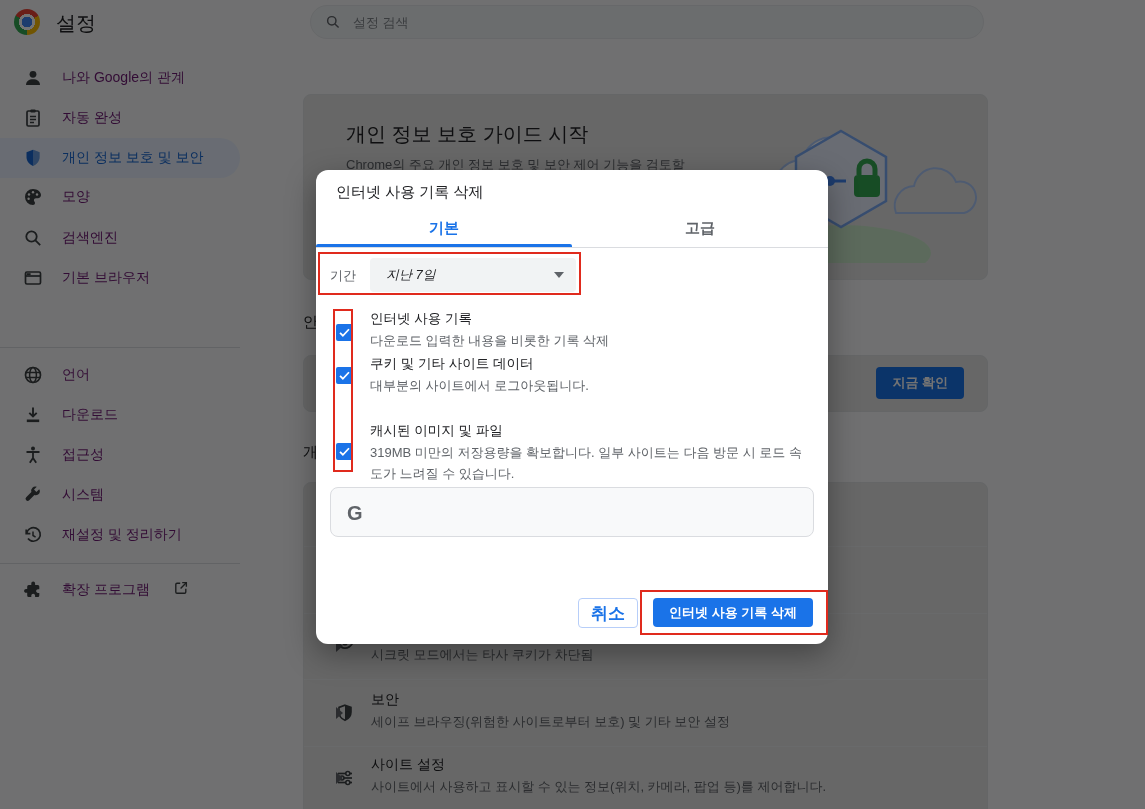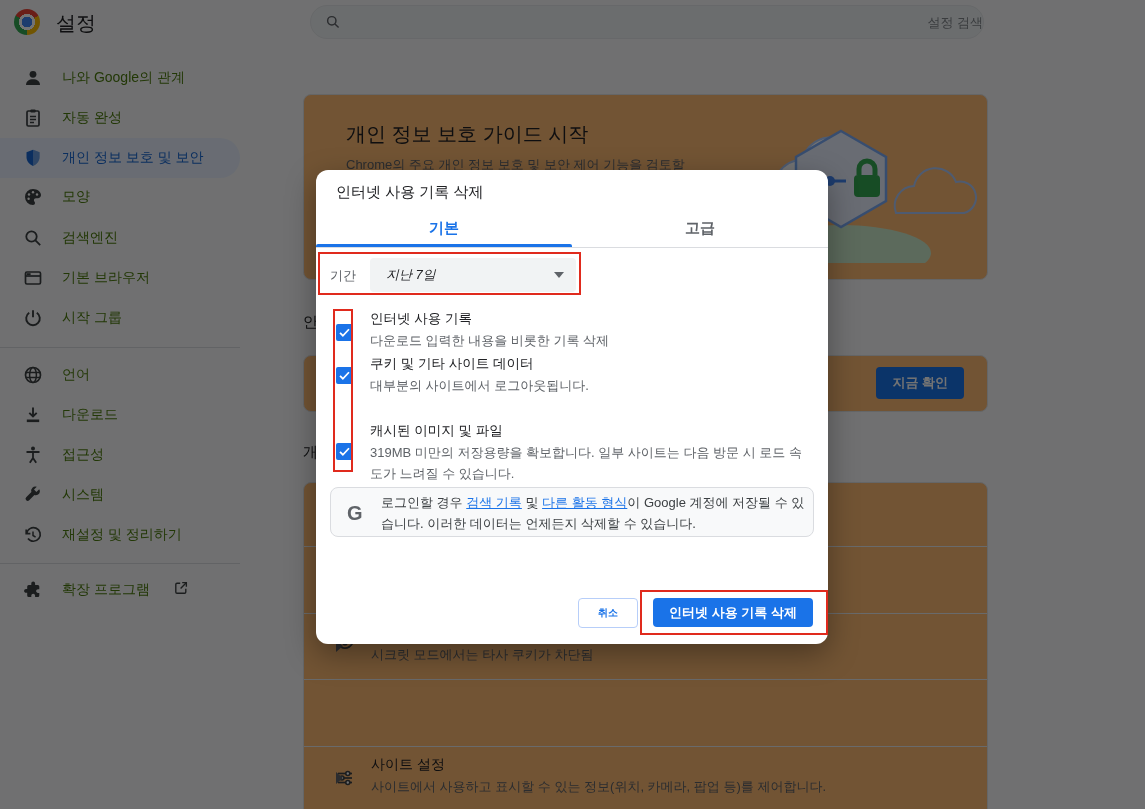--- a/index.html
+++ b/index.html
@@ -23,38 +23,38 @@
       conic-gradient(from 60deg, #fbbc05 0 120deg, #34a853 0 240deg, #ea4335 0 360deg);
   }
   .app-title { left:56px; top:10px; font-size:20px; color:#202124; }
   .search-pill {
     left:310px; top:5px; width:674px; height:34px; border-radius:17px;
     background:#eef1f4; border:1px solid #e4e7ea; display:flex; align-items:center;
   }
   .search-pill .mag { margin-left:14px; color:#5f6368; }
   .search-pill input {
     border:none; outline:none; background:transparent; flex:1;
-    font-size:13px; color:#202124; margin-left:12px; font-family:inherit;text-align:right;
+    font-size:13px; color:#202124; margin-left:12px; font-family:inherit;
   }
   .search-pill input::placeholder { color:#80868b; }
 
   
   .side-item {
     left:0; width:240px; height:40px; display:flex; align-items:center;
-    font-size:14px; color:#4d7c0f; cursor:pointer;
+    font-size:14px; color:#701a75; cursor:pointer;
   }
   .side-item .ic { margin-left:23px; width:20px; height:20px; color:#3c4043; }
   .side-item .lbl { margin-left:19px; }
   .side-item.selected { background:#e8f0fe; border-radius:0 20px 20px 0; color:#1967d2; }
   .side-item.selected .ic { color:#1967d2; }
   .side-div { left:0; width:240px; height:1px; background:#dadce0; }
   .ext-ic { margin-left:10px; color:#3c4043; }
 
   
-  .card { background:#fdba74; border:1px solid #dfe2e5; border-radius:8px; }
+  .card { background:#e5e5e5; border:1px solid #dfe2e5; border-radius:8px; }
   #guide-card { left:303px; top:94px; width:685px; height:186px; }
   #guide-card .g-title { position:absolute; left:42px; top:26px; font-size:20px; color:#202124; }
   #guide-card .g-sub { position:absolute; left:42px; top:61px; font-size:13px; color:#5f6368; }
   #guide-illu { position:absolute; right:6px; top:8px; }
 
   .section-label { font-size:15px; color:#202124; }
   #safety-label { left:303px; top:313px; }
   #safety-card { left:303px; top:355px; width:685px; height:57px; }
   #check-now-btn {
     position:absolute; right:23px; top:11px; height:32px; padding:0 16px;
@@ -114,21 +114,21 @@
     position:absolute; left:16px; top:14px; font-size:20px; font-weight:bold; color:#5f6368;
   }
   #notice .ntext {
     position:absolute; left:50px; top:4px; width:424px; font-size:13px; color:#3c4043; line-height:21px;
   }
   #notice a { color:#1a73e8; text-decoration:underline; cursor:pointer; }
 
   #cancel-btn {
     position:absolute; left:262px; top:428px; width:60px; height:30px;
     background:#fff; border:1px solid #b7cef9; border-radius:4px;
-    color:#1a73e8; font-size:10px; font-weight:bold; cursor:pointer; font-family:inherit;
+    color:#1a73e8; font-size:17px; font-weight:bold; cursor:pointer; font-family:inherit;
   }
   #confirm-btn {
     position:absolute; left:337px; top:428px; width:160px; height:29px;
     background:#1a73e8; border:none; border-radius:4px;
     color:#fff; font-size:13px; font-weight:bold; cursor:pointer; font-family:inherit;
   }
 
   
   .anno { position:absolute; border:2px solid #e02a1d; pointer-events:none; }
   #anno-period { left:318px; top:252px; width:263px; height:43px; }
@@ -205,29 +205,20 @@
     <span class="lbl">기본 브라우저</span>
   </div>
   <div class="abs side-item" style="top:218px">
     <span class="ic">
         <svg width="20" height="20" viewBox="0 0 20 20">
           <circle cx="8.5" cy="8.5" r="5.2" fill="none" stroke="currentColor" stroke-width="1.8"></circle>
           <line x1="12.4" y1="12.4" x2="17.2" y2="17.2" stroke="currentColor" stroke-width="1.8"></line>
         </svg>
       </span>
     <span class="lbl">검색엔진</span>
-  </div>
-  <div class="abs side-item" style="top:298px">
-    <span class="ic">
-        <svg width="20" height="20" viewBox="0 0 20 20">
-          <path d="M10 2.2v7" stroke="currentColor" stroke-width="1.9" fill="none"></path>
-          <path d="M6.2 4.8a6.8 6.8 0 1 0 7.6 0" stroke="currentColor" stroke-width="1.9" fill="none"></path>
-        </svg>
-      </span>
-    <span class="lbl">시작 그룹</span>
   </div>
   <div class="abs side-div" style="top:347px"></div>
   <div class="abs side-item" style="top:355px">
     <span class="ic">
         <svg width="20" height="20" viewBox="0 0 20 20">
           <circle cx="10" cy="10" r="7.5" fill="none" stroke="currentColor" stroke-width="1.7"></circle>
           <ellipse cx="10" cy="10" rx="3.4" ry="7.5" fill="none" stroke="currentColor" stroke-width="1.5"></ellipse>
           <line x1="2.7" y1="7.5" x2="17.3" y2="7.5" stroke="currentColor" stroke-width="1.5"></line>
           <line x1="2.7" y1="12.5" x2="17.3" y2="12.5" stroke="currentColor" stroke-width="1.5"></line>
         </svg>
@@ -336,20 +327,35 @@
           </svg>
         </span>
       <span class="r-sub" style="top:33px">시크릿 모드에서는 타사 쿠키가 차단됨</span>
       <span class="chev ic" style="top:27px">
           <svg width="8" height="12" viewBox="0 0 8 12">
             <path d="M1 0l7 6-7 6z" fill="currentColor"></path>
           </svg>
         </span>
     </div>
     <div class="row-div" style="top:196px"></div>
+    <div class="row" style="top:196px;height:67px">
+      <span class="ic" style="top:24px">
+          <svg width="20" height="20" viewBox="0 0 20 20">
+            <path d="M10 2.2l6 2.2v4.6c0 4-2.6 6.9-6 8.3-3.4-1.4-6-4.3-6-8.3V4.4z" fill="none" stroke="currentColor" stroke-width="1.6"></path>
+            <path d="M10 2.2l6 2.2v4.6c0 4-2.6 6.9-6 8.3z" fill="currentColor"></path>
+          </svg>
+        </span>
+      <span class="r-title" style="top:12px">보안</span>
+      <span class="r-sub" style="top:34px">세이프 브라우징(위험한 사이트로부터 보호) 및 기타 보안 설정</span>
+      <span class="chev ic" style="top:28px">
+          <svg width="8" height="12" viewBox="0 0 8 12">
+            <path d="M1 0l7 6-7 6z" fill="currentColor"></path>
+          </svg>
+        </span>
+    </div>
     <div class="row-div" style="top:263px"></div>
     <div class="row" style="top:263px;height:77px">
       <span class="ic" style="top:22px">
           <svg width="20" height="20" viewBox="0 0 20 20">
             <line x1="3" y1="5.5" x2="17" y2="5.5" stroke="currentColor" stroke-width="1.7"></line>
             <line x1="3" y1="10" x2="17" y2="10" stroke="currentColor" stroke-width="1.7"></line>
             <line x1="3" y1="14.5" x2="17" y2="14.5" stroke="currentColor" stroke-width="1.7"></line>
             <circle cx="12.8" cy="5.5" r="2" fill="#f8f9fa" stroke="currentColor" stroke-width="1.6"></circle>
             <circle cx="7" cy="10" r="2" fill="#f8f9fa" stroke="currentColor" stroke-width="1.6"></circle>
             <circle cx="12.8" cy="14.5" r="2" fill="#f8f9fa" stroke="currentColor" stroke-width="1.6"></circle>
@@ -404,21 +410,20 @@
   <div class="cbx" style="top:273px">
       <svg width="13" height="13" viewBox="0 0 16 16">
         <path d="M2.5 8.5l3.5 3.5 7.5-8" fill="none" stroke="#fff" stroke-width="2.2"></path>
       </svg>
     </div>
   <div class="cb-title" style="top:252px">캐시된 이미지 및 파일</div>
   <div class="cb-sub" style="top:272px">319MB 미만의 저장용량을 확보합니다. 일부 사이트는 다음 방문 시 로드 속도가 느려질 수 있습니다.</div>
 
   <div id="notice">
     <span class="gmark">G</span>
-    <span class="ntext"><span>로그인할 경우 </span><a>검색 기록</a><span> 및 </span><a>다른 활동 형식</a><span>이 Google 계정에 저장될 수 있습니다. 이러한 데이터는 언제든지 삭제할 수 있습니다.</span></span>
   </div>
 
   <button id="cancel-btn">취소</button>
   <button id="confirm-btn">인터넷 사용 기록 삭제</button>
 </div>
 
 <div class="anno" id="anno-period"></div>
 <div class="anno" id="anno-checkboxes"></div>
 <div class="anno" id="anno-confirm"></div>
 

